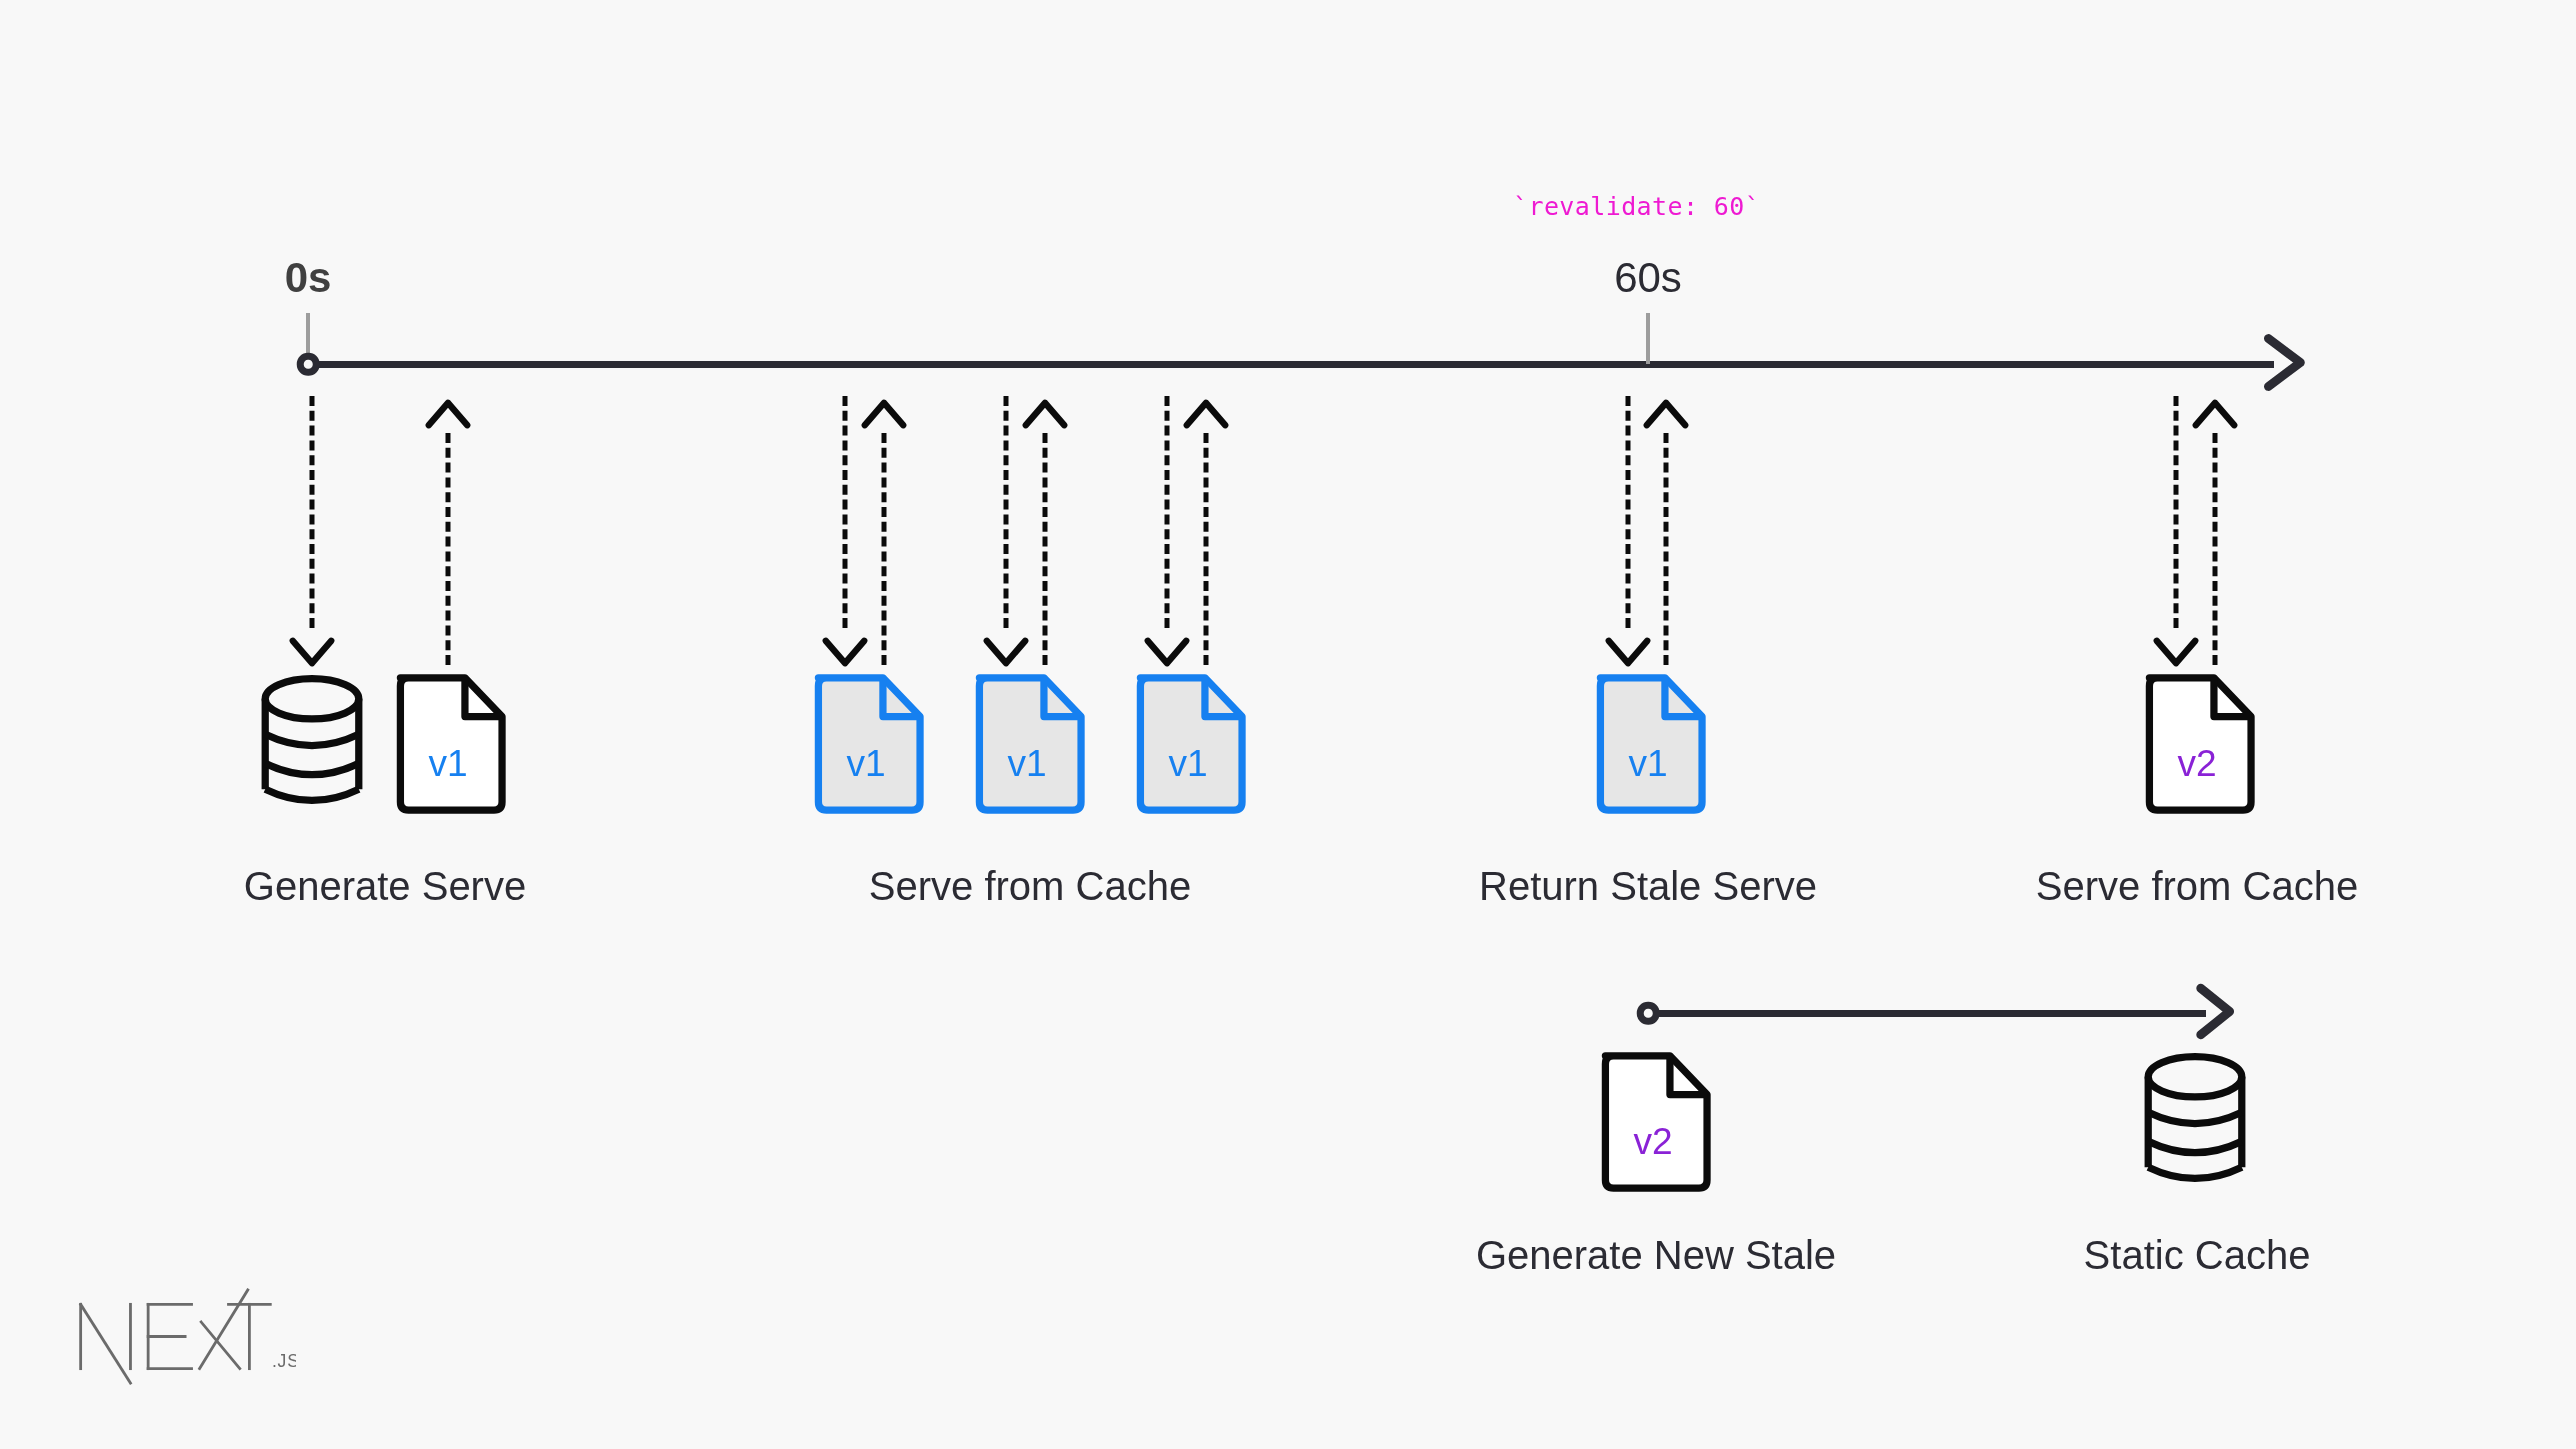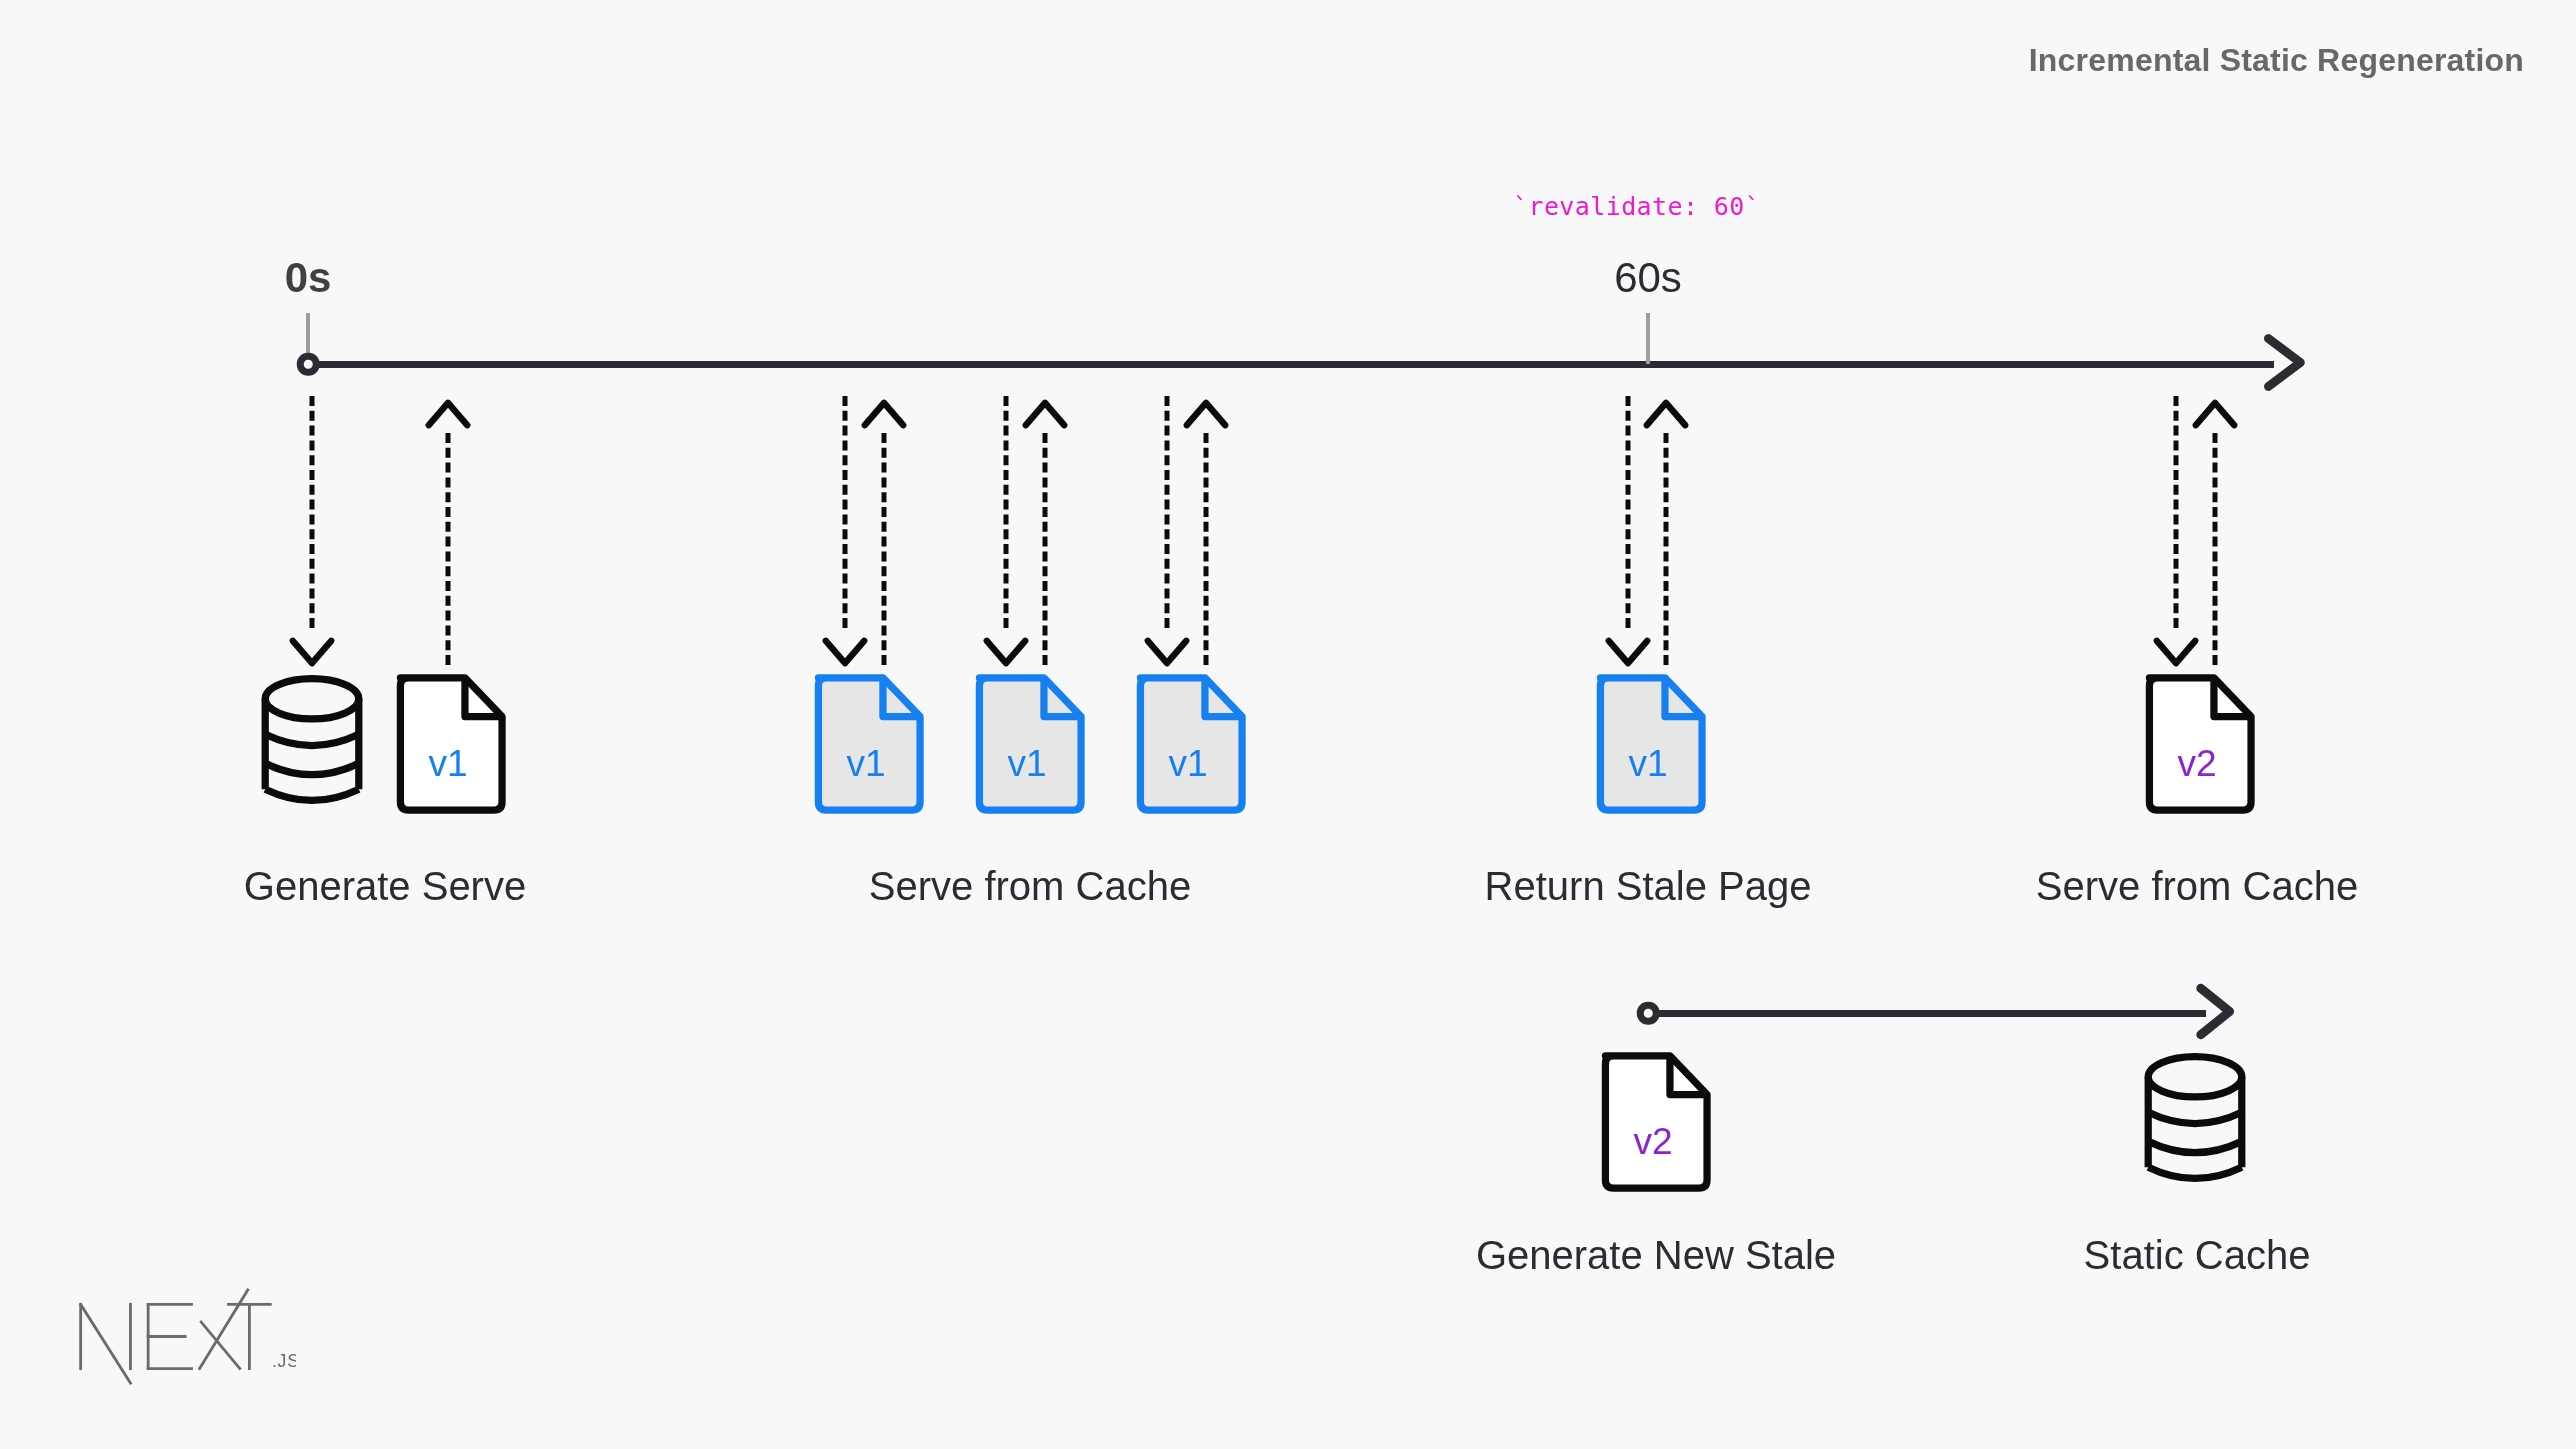--- a/index.html
+++ b/index.html
@@ -111,21 +111,20 @@
     position: absolute;
     left: 71px;
     top: 1288px;
   }
 </style>
 </head>
 <body>
 
 <div id="stage">
 
-  <div class="diagram-title">Incremental Static Regeneration</div>
 
   <div class="revalidate-label">`revalidate: 60`</div>
 
   <div id="layer-timeline">
       <div class="timeline-line" style="left: 308px; top: 361px; width: 1966px; background: rgb(43, 43, 51);"></div>
       <div class="timeline-arrowhead" style="left: 2290px; top: 364px;"><svg width="56" height="64" viewBox="0 0 70 80" xmlns="http://www.w3.org/2000/svg">
           <path d="M8 10 L48 40 L8 70" fill="none" stroke="#2b2b33" stroke-width="11" stroke-linecap="round" stroke-linejoin="round"></path>
         </svg></div>
       <div class="tick-label" style="left: 308px; top: 254px; color: #404040; font-weight: bold;">0s</div>
       <div class="tick-stem" style="left: 308px; top: 313px; height: 51px; background: rgb(157, 157, 157);"></div>
@@ -221,21 +220,21 @@
         </svg></div>
       <div class="icon-wrap" style="left: 2197px; top: 673px;"><svg width="121" height="142" viewBox="0 0 150 176" xmlns="http://www.w3.org/2000/svg">
           <path d="M16 6 L96 6 L142 54 L142 160 Q142 170 132 170 L26 170 Q16 170 16 160 L16 16 Q16 6 26 6 Z" fill="#ffffff" stroke="#0b0b0b" stroke-width="9" stroke-linejoin="round"></path>
           <path d="M96 6 L96 54 L142 54" fill="none" stroke="#0b0b0b" stroke-width="9" stroke-linejoin="round"></path>
           <text x="75" y="128" text-anchor="middle" font-family="&quot;Liberation Sans&quot;, sans-serif" font-size="46" fill="#8a22d6">v2</text>
         </svg></div>
     </div>
   <div id="layer-labels">
       <div class="node-label" style="left: 385px; top: 864px; color: rgb(43, 43, 51);">Generate Serve</div>
       <div class="node-label" style="left: 1030px; top: 864px; color: rgb(43, 43, 51);">Serve from Cache</div>
-      <div class="node-label" style="left: 1648px; top: 864px; color: rgb(43, 43, 51);">Return Stale Page</div>
+      <div class="node-label" style="left: 1648px; top: 864px; color: rgb(43, 43, 51);">Return Stale Serve</div>
       <div class="node-label" style="left: 2197px; top: 864px; color: rgb(43, 43, 51);">Serve from Cache</div>
     </div>
   <div id="layer-regen">
       <div class="timeline-line" style="left: 1648px; top: 1010px; width: 558px; background: rgb(43, 43, 51);"></div>
       <div class="timeline-dot" style="left: 1648px; top: 1013px; border-color: rgb(43, 43, 51);"></div>
       <div class="timeline-arrowhead" style="left: 2220px; top: 1013px;"><svg width="52" height="61" viewBox="0 0 64 76" xmlns="http://www.w3.org/2000/svg">
           <path d="M8 9 L44 38 L8 67" fill="none" stroke="#2b2b33" stroke-width="11" stroke-linecap="round" stroke-linejoin="round"></path>
         </svg></div>
       <div class="icon-wrap" style="left: 1653px; top: 1051px;"><svg width="121" height="142" viewBox="0 0 150 176" xmlns="http://www.w3.org/2000/svg">
           <path d="M16 6 L96 6 L142 54 L142 160 Q142 170 132 170 L26 170 Q16 170 16 160 L16 16 Q16 6 26 6 Z" fill="#ffffff" stroke="#0b0b0b" stroke-width="9" stroke-linejoin="round"></path>

